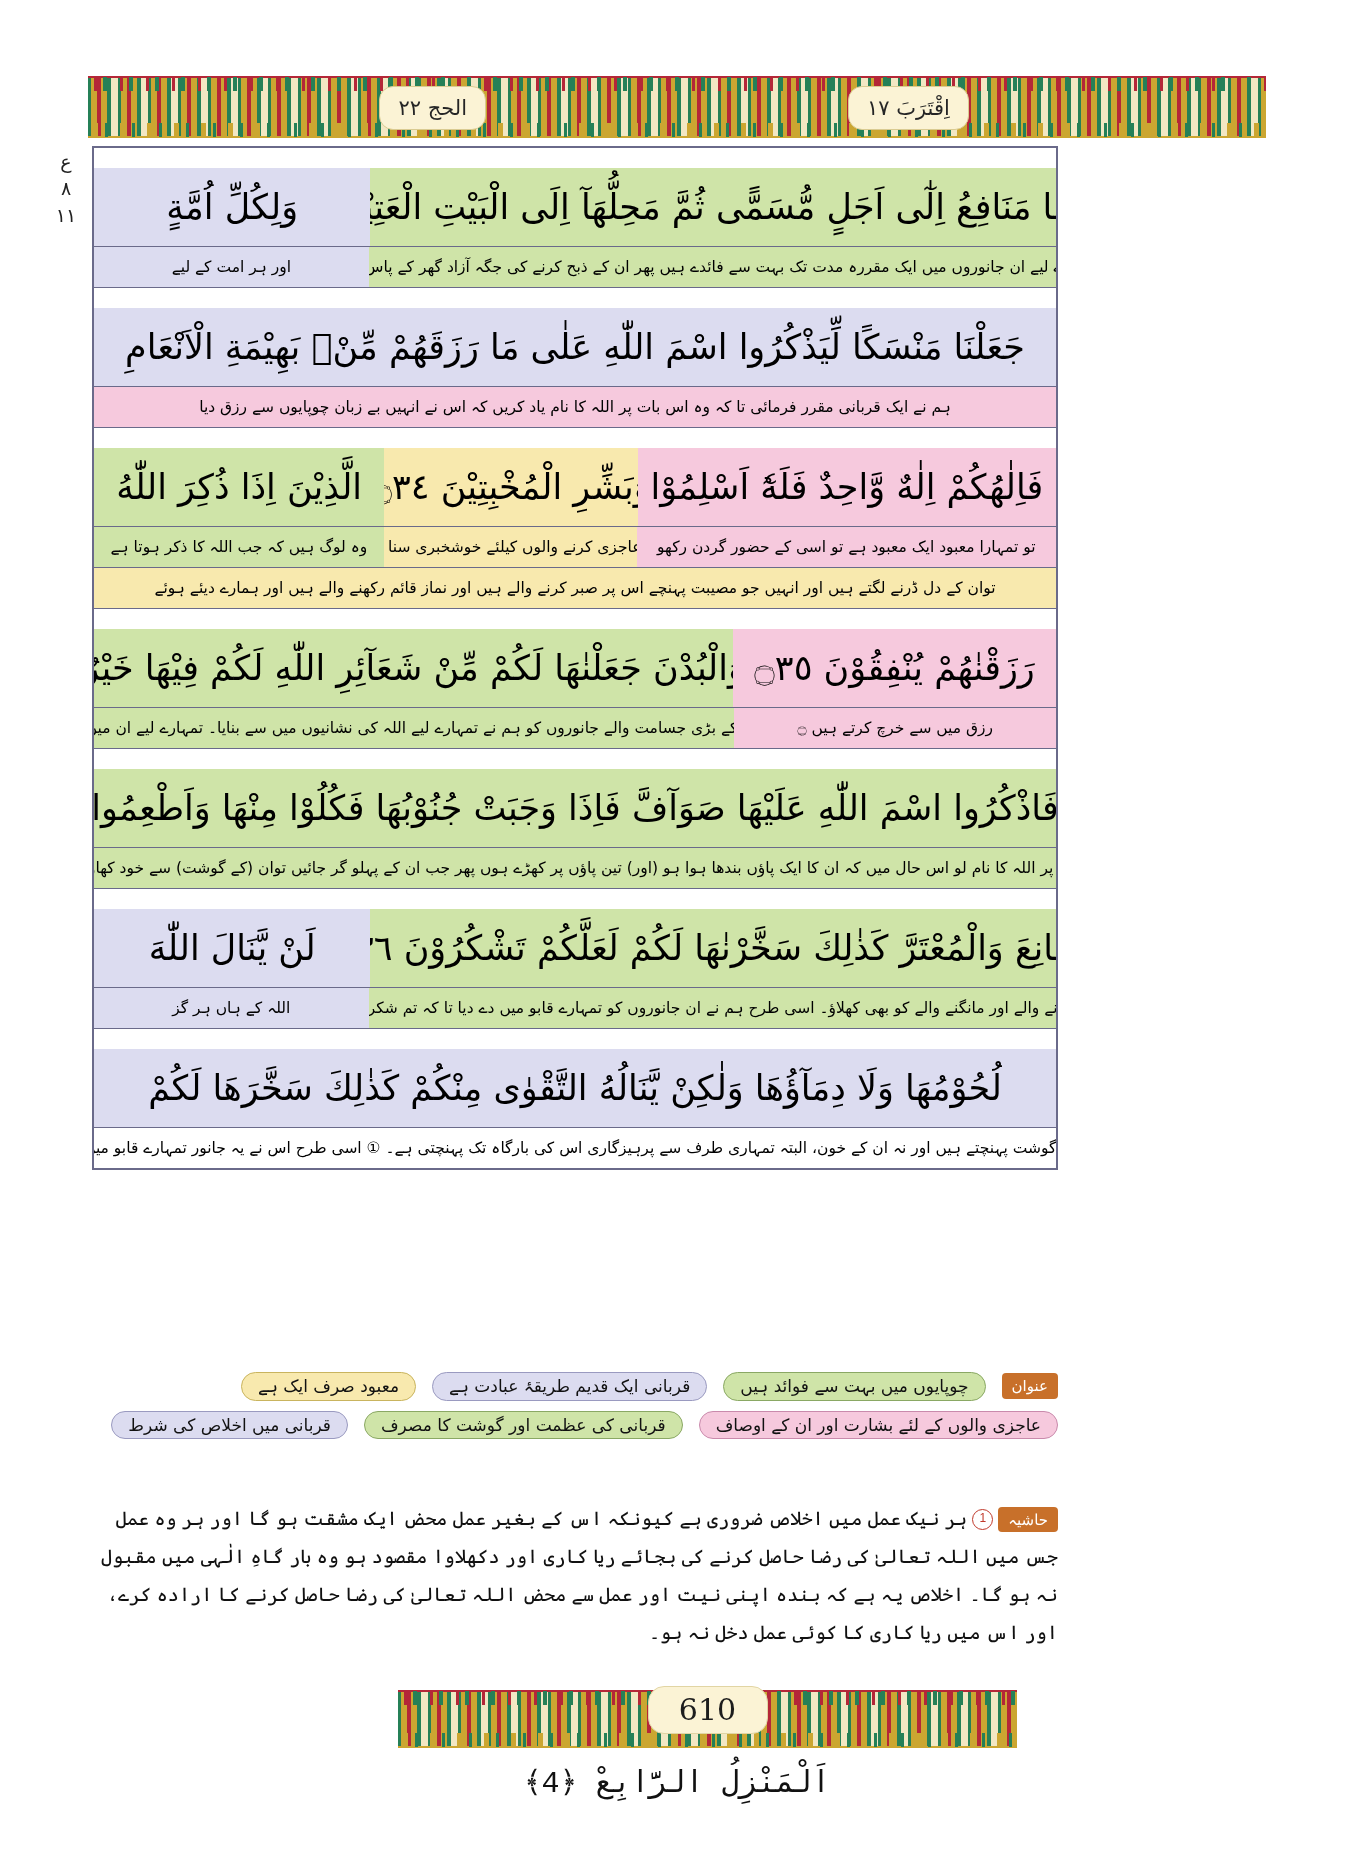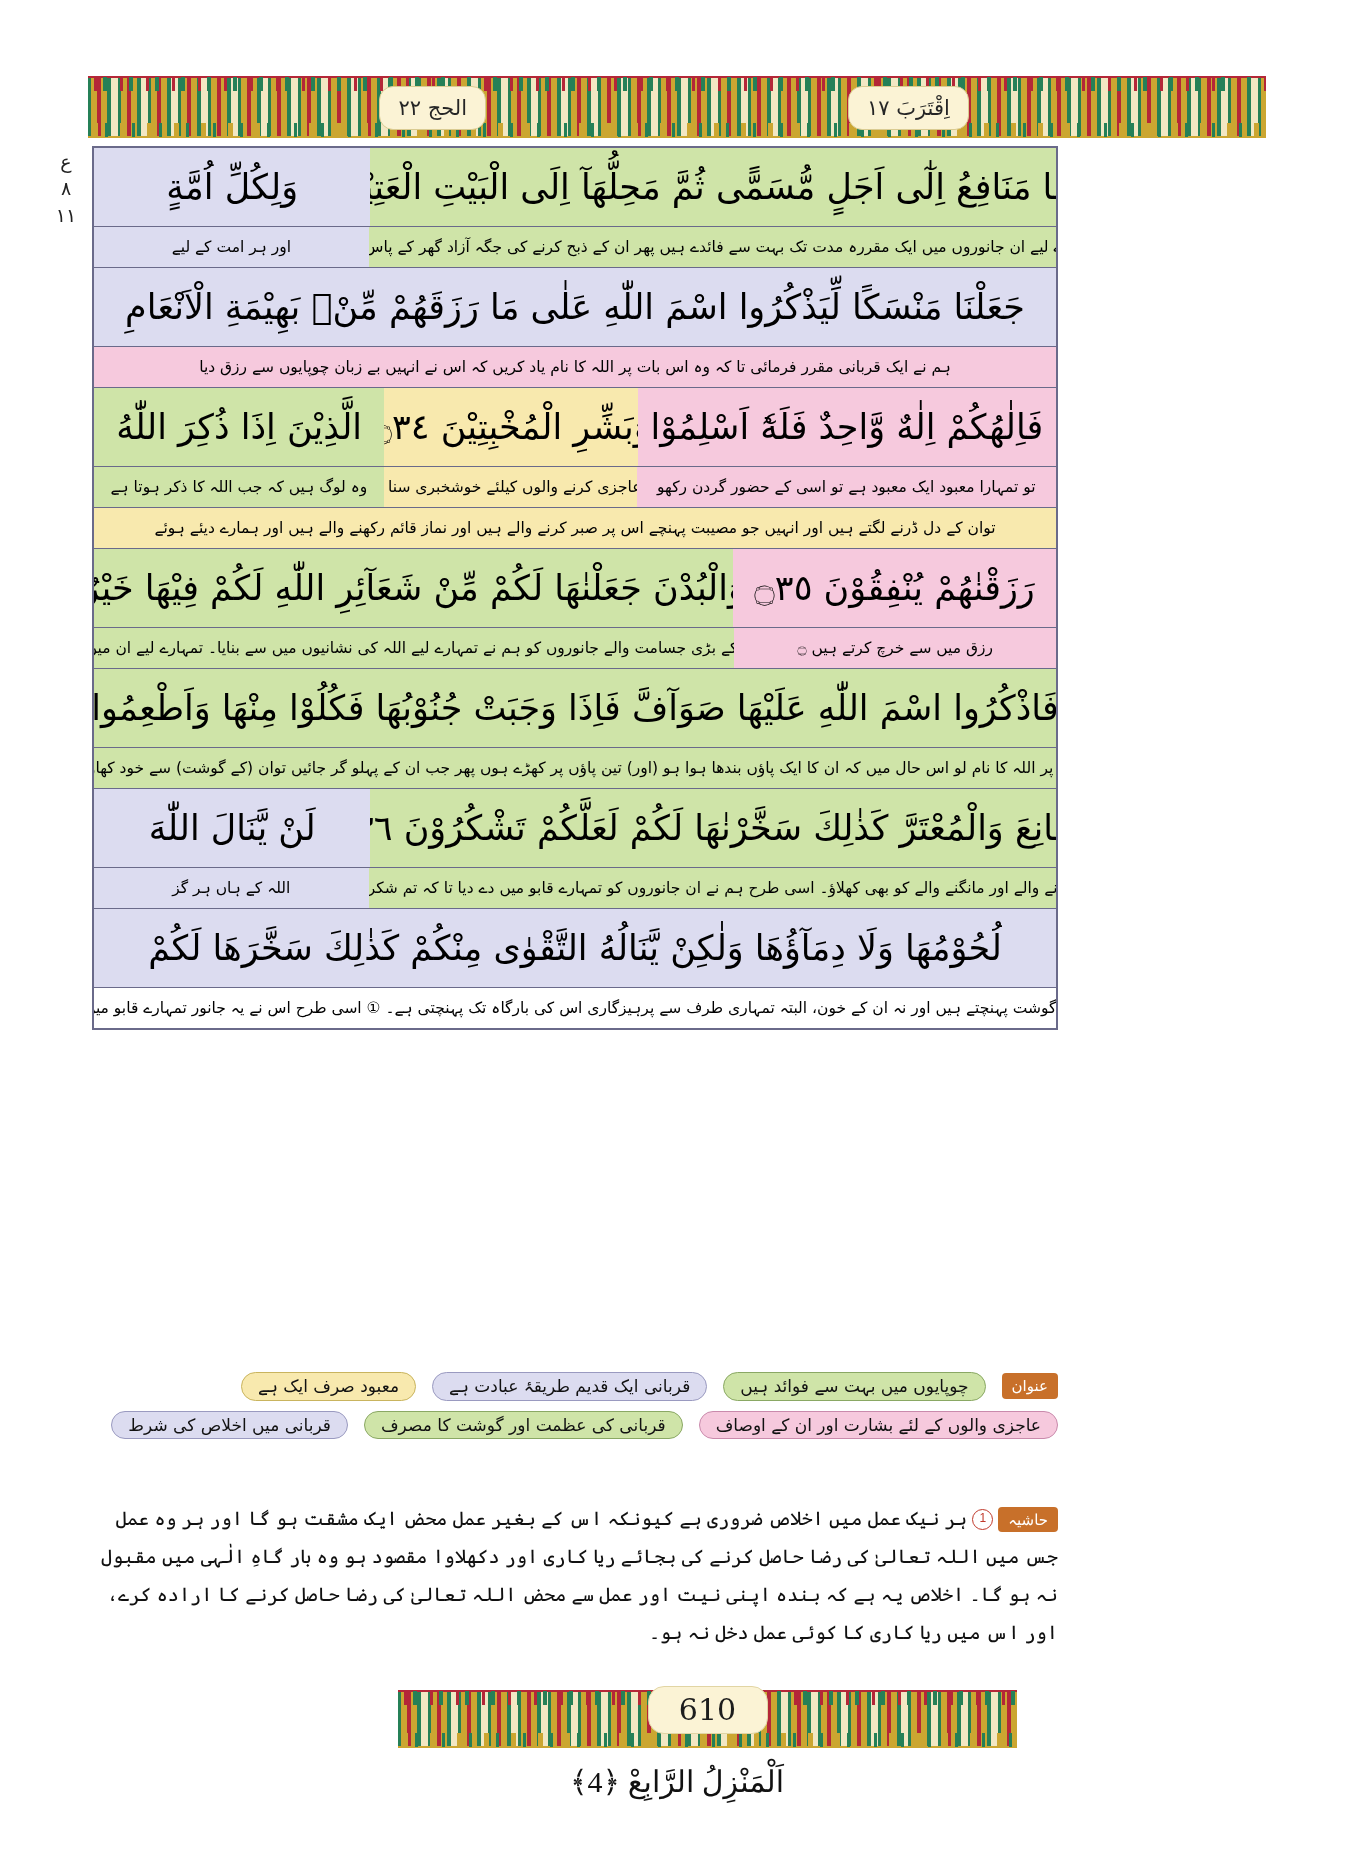--- a/index.html
+++ b/index.html
@@ -102,20 +102,21 @@
     font-family:"DejaVu Sans","Liberation Sans",sans-serif;
     font-size:35px;
     color:#000;
     line-height:1.15;
     padding:6px 8px;
     box-sizing:border-box;
     white-space:nowrap;
     overflow:hidden;
     text-align:center;
     min-height:78px;
+    margin-top:20px;
   }
   .urdu-row{
     display:flex;flex-direction:row;
     border-bottom:1.5px solid #6a6a8a;
     direction:rtl;align-items:center;
     min-height:40px;
   }
   .urdu-row:last-child{border-bottom:none;}
   .useg{
     display:flex;align-items:center;justify-content:center;
@@ -172,21 +173,21 @@
     display:inline-block;width:19px;height:19px;line-height:17px;
     border:1.5px solid #c0392b;border-radius:50%;
     text-align:center;font-size:12px;color:#c0392b;
     vertical-align:middle;margin:0 5px;
   }
 
   
   #manzil-line{
     position:absolute;left:0;right:0;top:1764px;
     text-align:center;direction:rtl;
-    font-family:Liberation Serif, serif;
+    font-family:Liberation Mono, monospace;
     font-size:30px;color:#111;
   }
 </style>
 </head>
 <body>
 
 <div class="page">
 
   <div id="top-ornament" class="ornament">
     <div id="surah-cartouche" class="cartouche rtl">الحج ٢٢</div>

